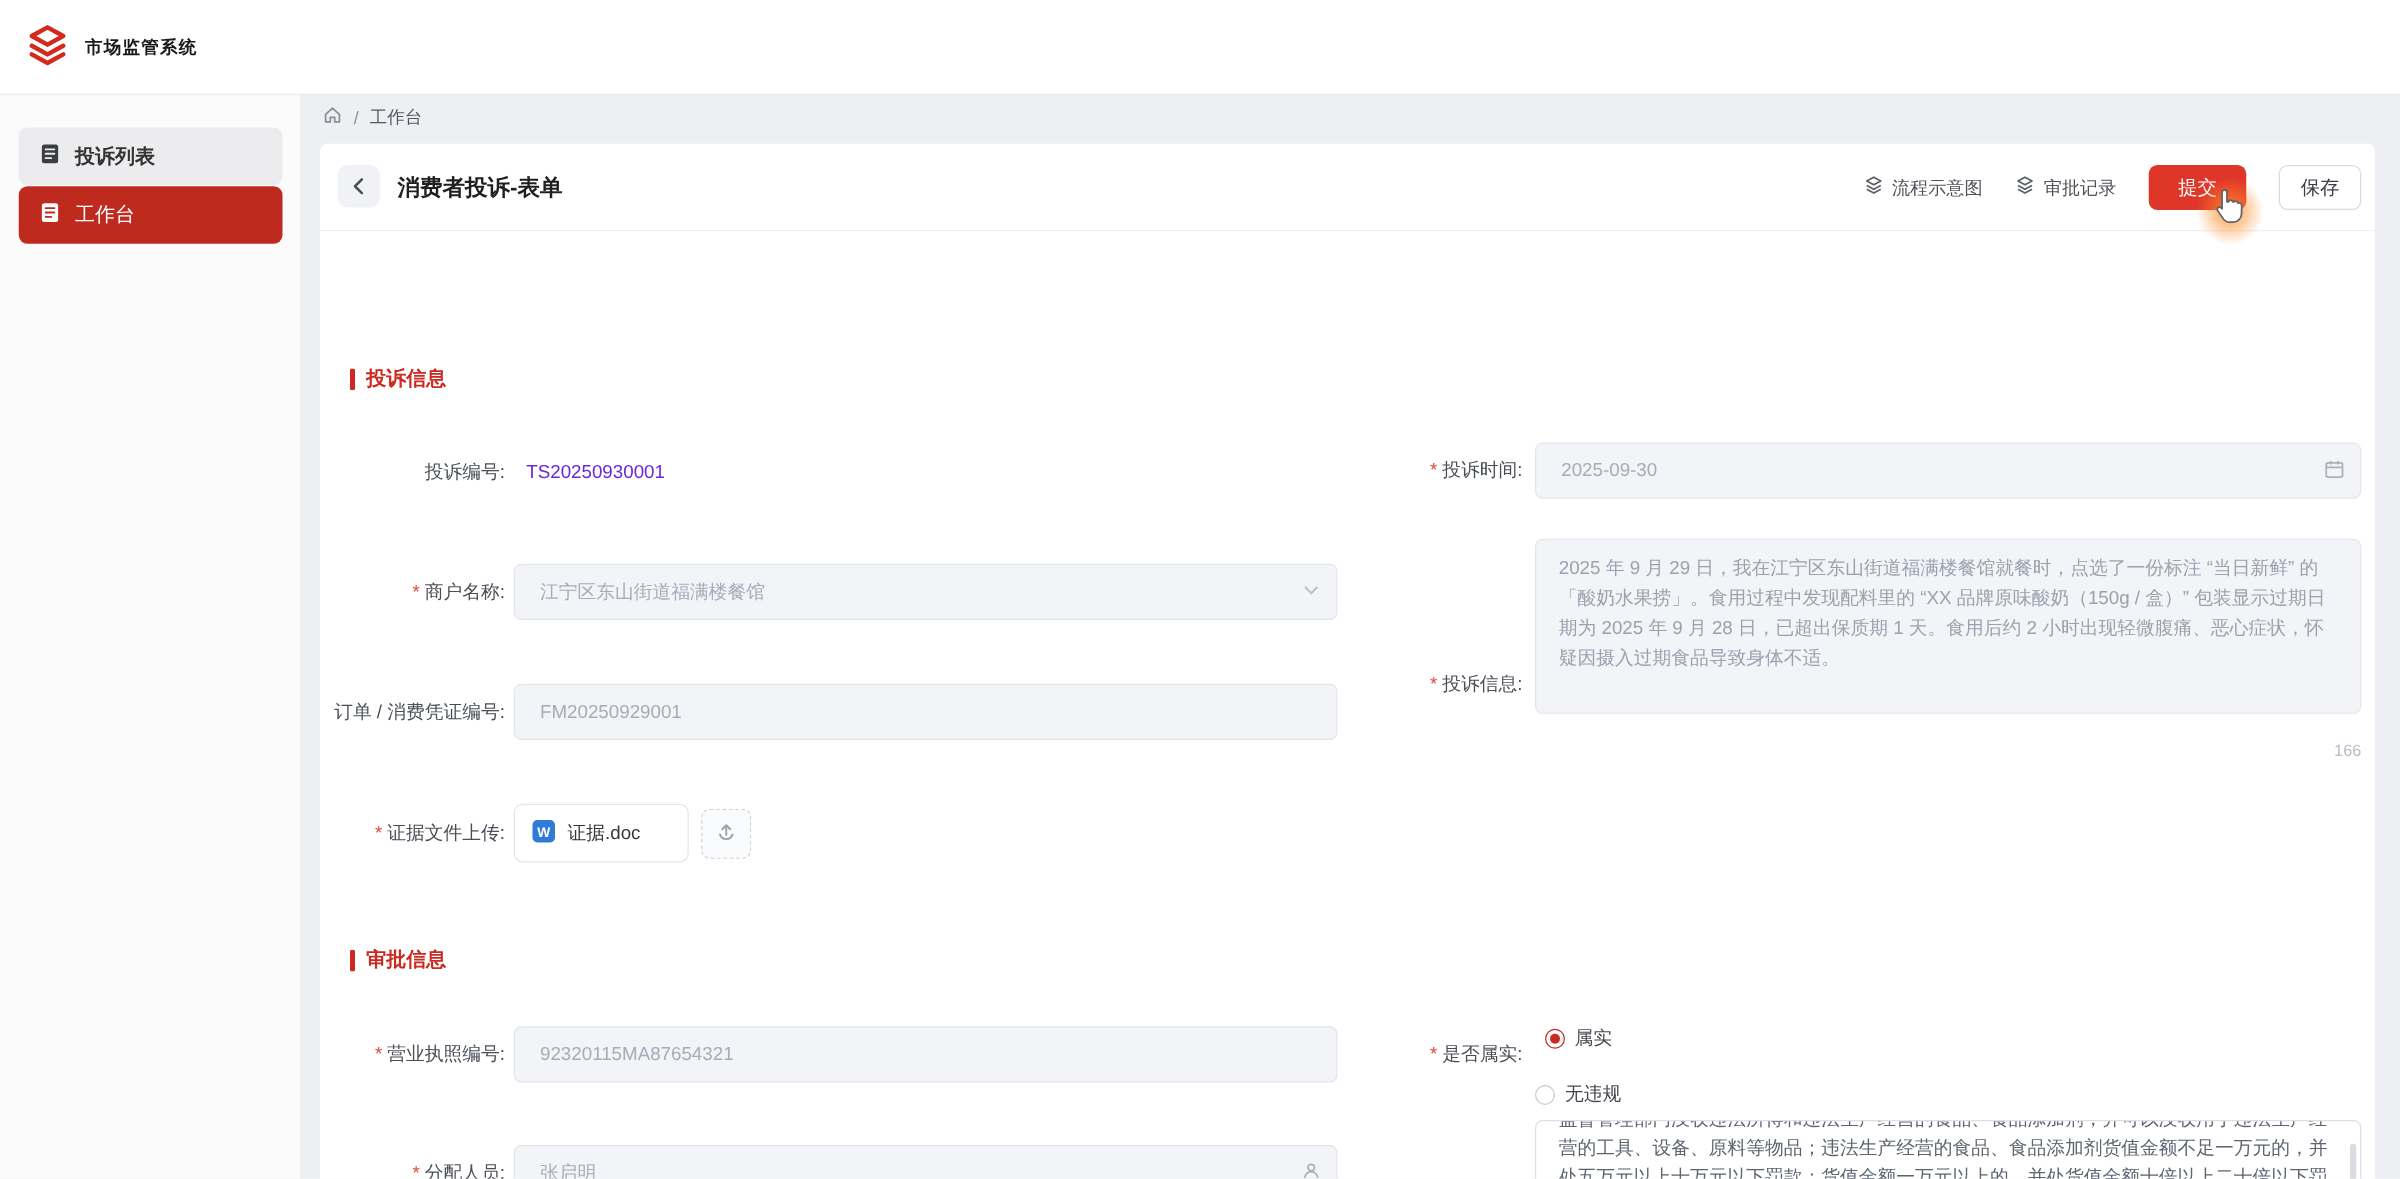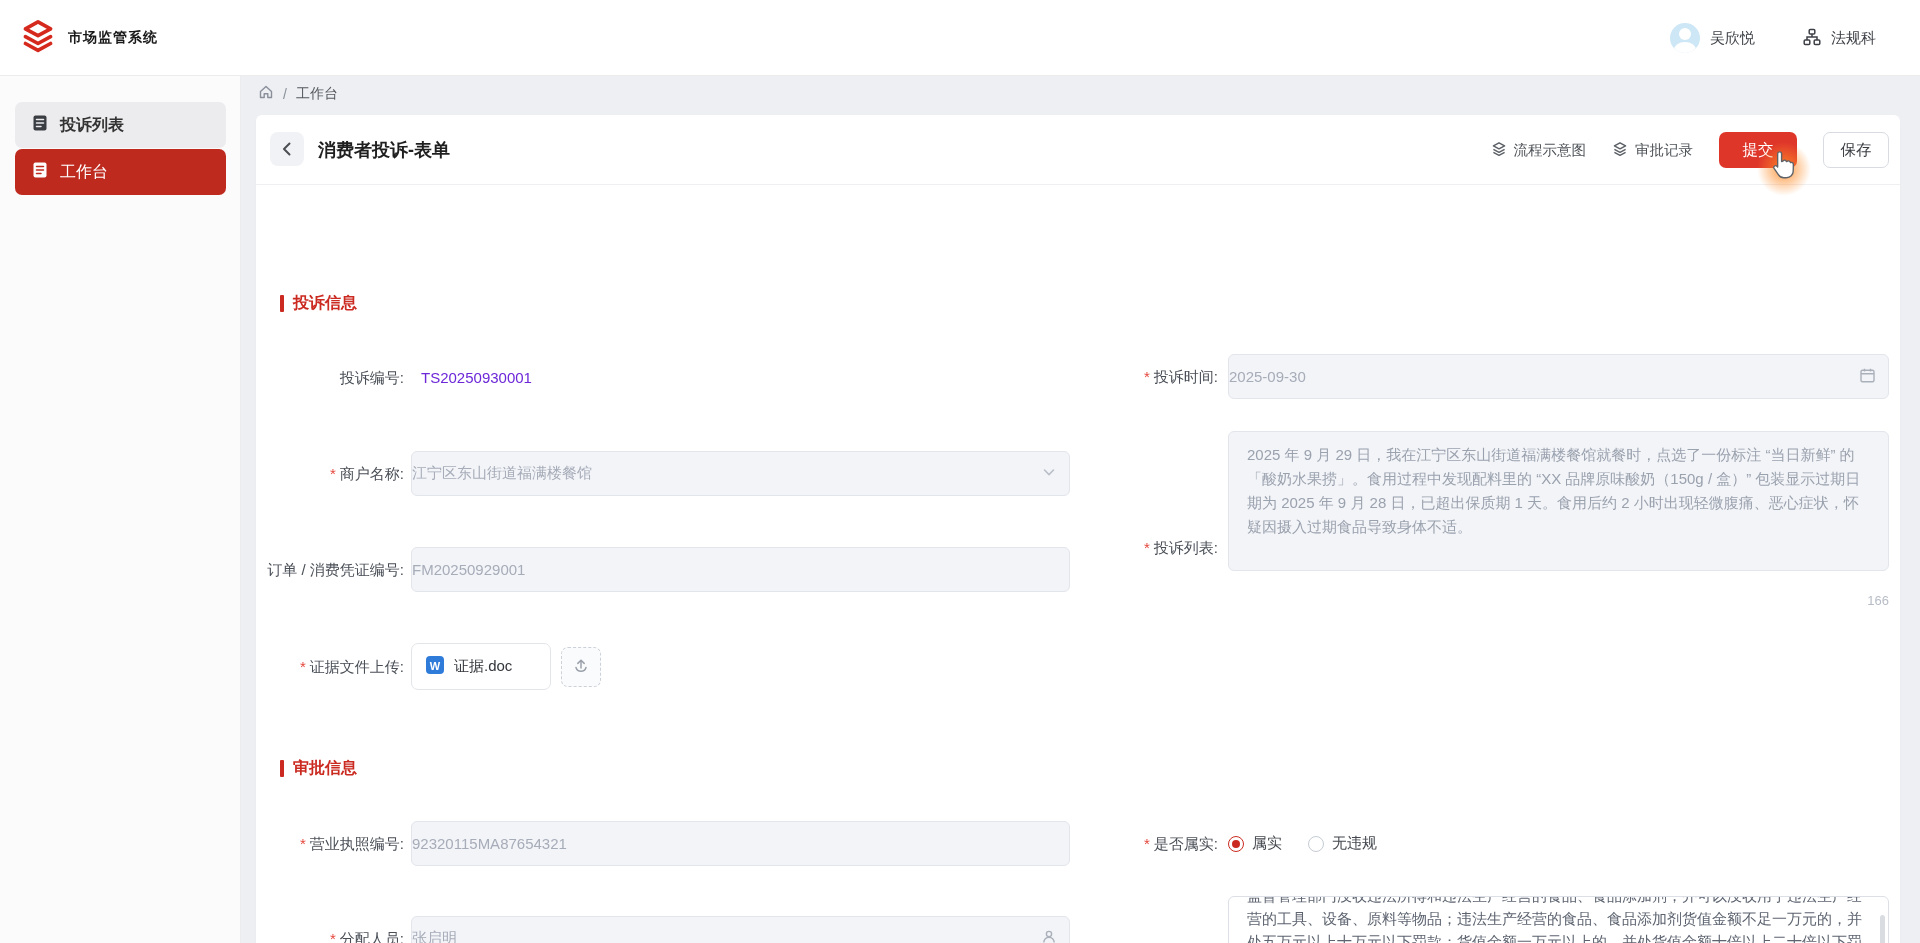--- a/index.html
+++ b/index.html
@@ -40,35 +40,35 @@
   .card-body { position:relative; height:779px; }
   .sec { position:absolute; left:24px; display:flex; align-items:center; gap:9px; font-size:16px; font-weight:bold; color:#cb2a21; }
   .sec-bar { width:4px; height:17px; background:#cb2a21; border-radius:1px; }
 
   .flabel { position:absolute; display:flex; align-items:center; justify-content:flex-end; text-align:right; font-size:15px; color:#4a4f57; height:45px; line-height:21px; }
   .flabel.left-col { left:0; width:148px; }
   .flabel.right-col { left:742px; width:220px; }
   .req { color:#e5473c; margin-right:4px; }
 
   .ctrl { position:absolute; height:45px; }
-  .ctrl input { width:100%; height:100%; border:1px solid #e2e5eb; background:#f3f4f8; border-radius:6px; padding:0 0; font-size:15px; color:#a6acb8; font-family:inherit; outline:none; }
+  .ctrl input { width:100%; height:100%; border:1px solid #e2e5eb; background:#f3f4f8; border-radius:6px; padding:0 20px; font-size:15px; color:#a6acb8; font-family:inherit; outline:none; }
   .ctrl .r-icon { position:absolute; right:13px; top:13px; }
   .plain-value { position:absolute; font-size:15px; color:#6d28d9; line-height:28px; }
 
   .file-chip { position:absolute; left:155px; top:458px; width:140px; height:47px; border:1px solid #e3e5ea; border-radius:7px; background:#fff; display:flex; align-items:center; gap:9px; padding-left:13px; font-size:15px; color:#33363b; cursor:pointer; }
   .upload-btn { position:absolute; left:305px; top:462px; width:40px; height:40px; border:1px dashed #ccd1d9; border-radius:7px; background:#fafbfc; display:flex; align-items:center; justify-content:center; cursor:pointer; }
 
   .txtarea { position:absolute; border-radius:6px; font-size:15px; overflow:hidden; }
   .txtarea.disabled { background:#f3f4f8; border:1px solid #e2e5eb; color:#9aa2ae; }
   .txtarea.editable { background:#fff; border:1px solid #dcdfe6; color:#5d6470; }
   .txtarea .inner { padding:11px 18px; line-height:24px; }
   .char-count { position:absolute; right:11px; font-size:13px; color:#b7bcc6; }
   .scroll-thumb { position:absolute; right:3px; top:18px; width:5px; height:50px; background:#d9dce1; border-radius:3px; }
 
-  .radio-group { position:absolute; left:972px; display:flex; align-items:center; gap:26px; height:45px; font-size:15px; color:#45494f; }
+  .radio-group { position:absolute; left:972px; display:flex; align-items:center; gap:26px; height:45px; font-size:15px; color:#45494f;flex-direction:column; }
   .radio-opt { display:flex; align-items:center; gap:8px; cursor:pointer; }
   .radio { width:16px; height:16px; border-radius:50%; background:#fff; border:1.5px solid #c6cbd3; position:relative; }
   .radio.on { border-color:#cb2a21; }
   .radio.on::after { content:""; position:absolute; left:3px; top:3px; width:8px; height:8px; border-radius:50%; background:#cb2a21; }
 
   .glow { position:absolute; left:1500px; top:26px; width:56px; height:56px; border-radius:50%; z-index:30;
           background:radial-gradient(circle, rgba(255,140,40,.9) 0%, rgba(255,140,40,0) 68%); pointer-events:none; }
   .cursor-hand { position:absolute; left:1770px; top:150px; z-index:60; }
 </style>
 </head>
@@ -77,37 +77,20 @@
 <div class="topbar">
   <div class="logo-wrap">
     <span>
       <svg width="36" height="36" viewBox="0 0 24 24" fill="none" stroke="#d6291e" stroke-width="2.4" stroke-linejoin="round" stroke-linecap="round">
         <path d="M12 2.6 L20.4 7.2 L12 11.8 L3.6 7.2 Z"></path>
         <path d="M3.6 12.4 L12 17 L20.4 12.4"></path>
         <path d="M3.6 17 L12 21.6 L20.4 17"></path>
       </svg>
     </span>
     <span class="app-title">市场监管系统</span>
-  </div>
-  <div class="topbar-right">
-    <div class="user-chip">
-      <span class="avatar"></span>
-      <span>吴欣悦</span>
-    </div>
-    <div class="dept-chip">
-      <span>
-        <svg width="18" height="18" viewBox="0 0 18 18" fill="none" stroke="#3c3f45" stroke-width="1.5">
-          <rect x="6.2" y="1.5" width="5.6" height="4.4" rx="1"></rect>
-          <rect x="1.2" y="12" width="5.6" height="4.4" rx="1"></rect>
-          <rect x="11.2" y="12" width="5.6" height="4.4" rx="1"></rect>
-          <path d="M9 5.9 V9 M4 12 V9 H14 V12"></path>
-        </svg>
-      </span>
-      <span>法规科</span>
-    </div>
   </div>
 </div>
 
 <div class="sidebar">
   <div class="side-item" style="top:26px;font-weight:bold;">
     <span>
       <svg width="18" height="18" viewBox="0 0 18 18">
         <rect x="2.5" y="1.5" width="13" height="15" rx="2" fill="#3a3d42"></rect>
         <path d="M5.5 5.5 h7 M5.5 9 h7 M5.5 12.5 h4.5" stroke="#ececee" stroke-width="1.5" stroke-linecap="round"></path>
       </svg>
@@ -267,21 +250,21 @@
       <span class="r-icon">
         <svg width="17" height="17" viewBox="0 0 17 17" fill="none" stroke="#aab0ba" stroke-width="1.4">
           <rect x="2" y="3.2" width="13" height="11.5" rx="1.5"></rect>
           <path d="M2 6.8 H15 M5.5 1.8 V4.5 M11.5 1.8 V4.5"></path>
         </svg>
       </span>
     </div>
 
     <div class="flabel right-col" style="top:340px;">
       <span class="req">*</span>
-        <span>投诉列表:</span>
+        <span>投诉信息:</span>
     </div>
     <div class="txtarea disabled" style="left:972px; top:246px; width:661px; height:140px;">
       <div class="inner">2025 年 9 月 29 日，我在江宁区东山街道福满楼餐馆就餐时，点选了一份标注 “当日新鲜” 的「酸奶水果捞」。食用过程中发现配料里的 “XX 品牌原味酸奶（150g / 盒）” 包装显示过期日期为 2025 年 9 月 28 日，已超出保质期 1 天。食用后约 2 小时出现轻微腹痛、恶心症状，怀疑因摄入过期食品导致身体不适。</div>
     </div>
     <div class="char-count" style="top:408px;">166</div>
 
     <div class="flabel right-col" style="top:636px;">
       <span class="req">*</span>
         <span>是否属实:</span>
     </div>

